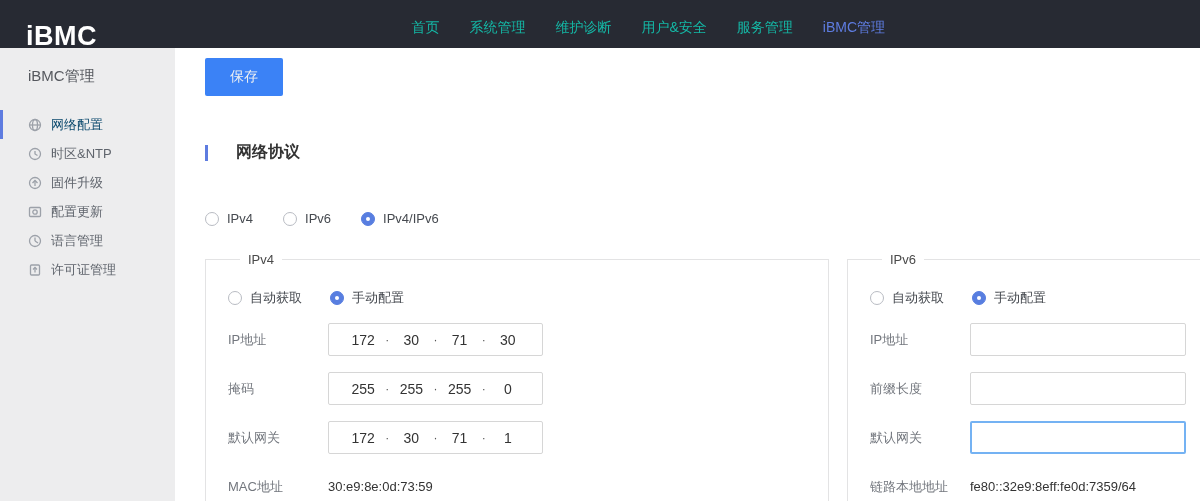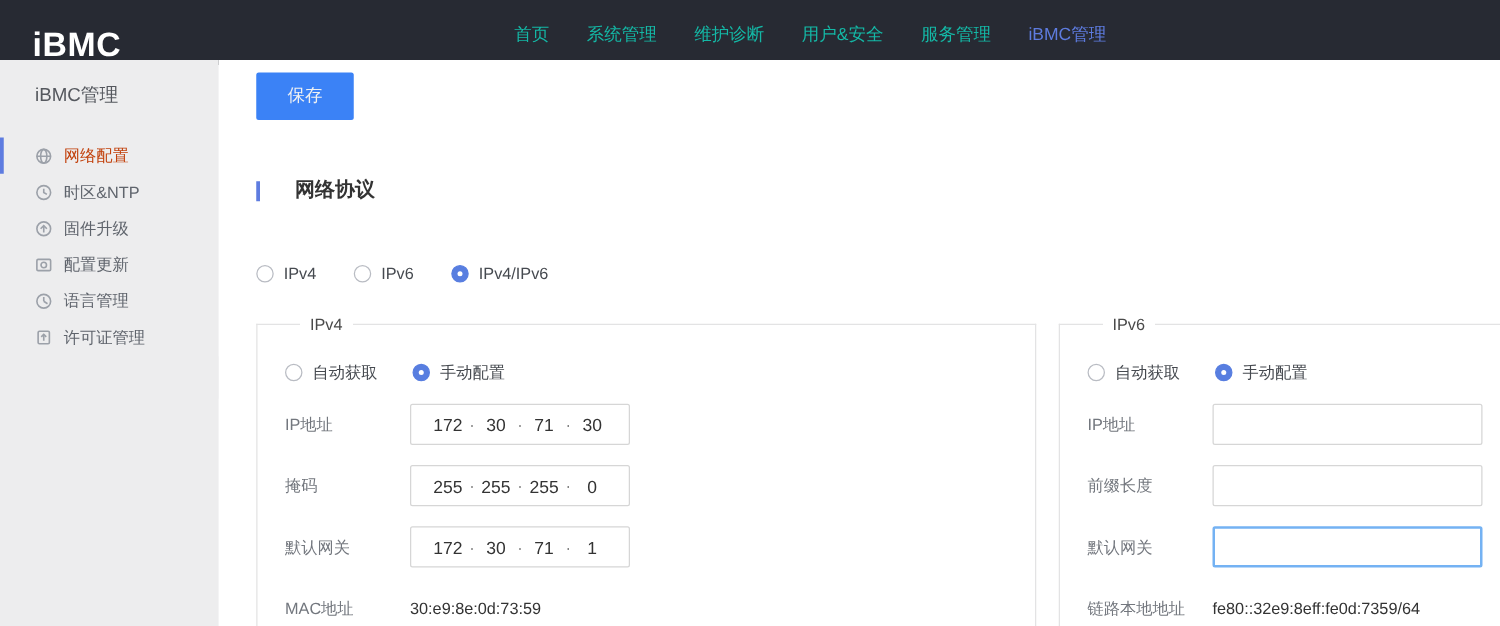--- a/index.html
+++ b/index.html
@@ -14,21 +14,21 @@
     color:#14b8a6; cursor:pointer; white-space:nowrap; }
   .nav-item.on { color:#5e7ce0; }
   .nav-item.on::after { content:""; position:absolute; left:12px; right:12px; bottom:2px; height:2px; background:#5e7ce0; }
 
   
   .sidebar { position:absolute; left:0; top:48px; width:175px; bottom:0; background:#ededee; }
   .sb-title { padding:19px 0 0 28px; font-size:15px; color:#55585e; }
   .sb-menu { margin-top:24px; }
   .sb-item { position:relative; height:29px; display:flex; align-items:center; gap:9px;
     padding-left:28px; font-size:13px; color:#5f646c; cursor:pointer; }
-  .sb-item.on { color:#c2410c; }
+  .sb-item.on { color:#0c4a6e; }
   .sb-item.on .actbar { position:absolute; left:0; top:0; width:3px; height:29px; background:#5e7ce0; }
   .sb-icon { width:14px; height:14px; flex:0 0 14px; display:flex; }
   .sb-icon svg { width:14px; height:14px; stroke:#9ca1a9; fill:none; stroke-width:1.3; }
   .collapse-tab { position:absolute; left:173px; top:285px; width:22px; height:34px; background:#ededee;
     border-radius:0 9px 9px 0; display:flex; align-items:center; justify-content:center;
     color:#4c8ff0; font-size:15px; font-weight:bold; cursor:pointer; }
 
   
   .main { position:absolute; left:175px; top:48px; right:0; bottom:0; background:#fff; padding-left:30px; }
   .save-btn { margin-top:10px; width:78px; height:38px; background:#3b82f6; color:#eef0f2;
@@ -48,21 +48,21 @@
   fieldset.fs-ipv4 { width:624px; flex:0 0 624px; }
   fieldset.fs-ipv6 { flex:1; border-right:none; }
   legend { font-size:13px; color:#4a4a4a; padding:0 8px; margin-left:12px; }
 
   .fs-radio-row { margin-top:22px; display:flex; gap:28px; }
   .field-row { margin-top:16px; display:flex; align-items:center; height:33px; }
   .field-label { width:100px; flex:0 0 100px; font-size:13px; color:#73777e; }
   .text-input { width:216px; height:33px; border:1px solid #d6d6d6; border-radius:2px; background:#fff;
     font-size:13px; color:#333; padding:0 8px; font-family:inherit; outline:none; }
   .text-input.focused { border:2px solid #74b2f3; }
-  .ip-input { width:176px; height:33px; border:1px solid #d6d6d6; border-radius:2px; background:#fff;
+  .ip-input { width:215px; height:33px; border:1px solid #d6d6d6; border-radius:2px; background:#fff;
     display:flex; align-items:center; padding:0 12px; }
   .octet { flex:1; min-width:0; border:none; outline:none; text-align:center; font-size:14px; color:#333;
     background:transparent; font-family:inherit; }
   .dot { color:#555; font-size:12px; }
   .field-value { font-size:13px; color:#333; }
 </style>
 </head>
 <body>
 
 <div class="topbar">

